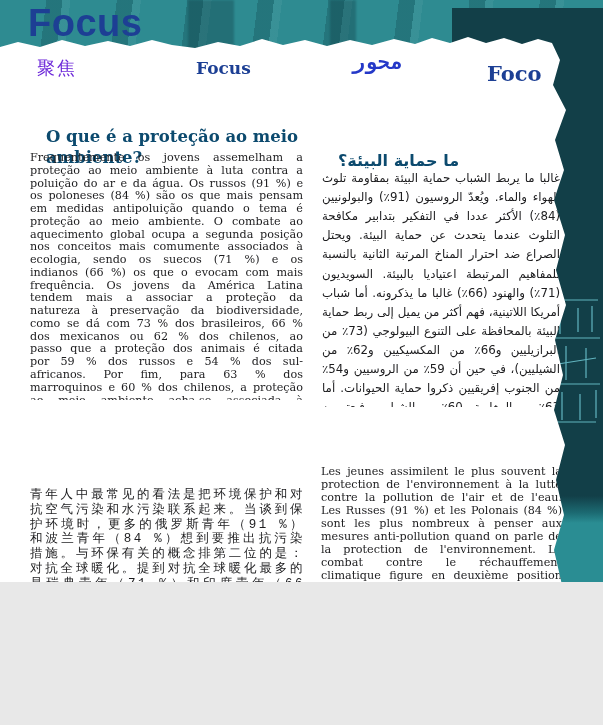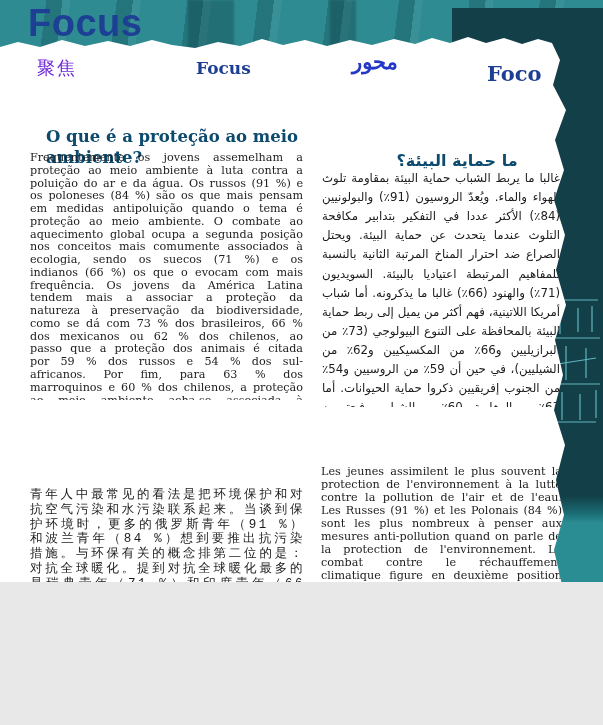--- a/index.html
+++ b/index.html
@@ -54,29 +54,29 @@
     position:absolute;left:28px;top:2px;z-index:4;margin:0;
     font-family:"Liberation Sans","DejaVu Sans",sans-serif;
     font-size:38px;font-weight:bold;letter-spacing:.5px;color:#1d3f94;
   }
   
   .lang-zh{position:absolute;left:37px;top:56px;font-size:18px;color:#6d28d9;
     font-family:"DejaVu Sans",sans-serif;letter-spacing:2px;}
   .lang-en{position:absolute;left:196px;top:58px;font-size:17px;font-weight:bold;color:#1c3f94;
     font-family:"DejaVu Serif","Liberation Serif",serif;}
   .lang-ar{position:absolute;left:352px;top:50px;font-size:21px;font-weight:bold;color:#2438c8;
-    font-family:Liberation Sans, sans-serif;direction:rtl;}
+    font-family:Liberation Mono, monospace;direction:rtl;}
   .lang-pt{position:absolute;left:487px;top:53px;font-size:21px;font-weight:bold;color:#1c3f94;
     font-family:"DejaVu Serif","Liberation Serif",serif;margin-top:8px;}
   
   .h-green{color:#0c4a6e;font-weight:bold;margin:16px;}
   .pt-heading{position:absolute;left:30px;top:110px;width:262px;
     font-size:16.5px;line-height:1.3;font-family:"DejaVu Serif","Liberation Serif",serif;}
   .ar-heading{position:absolute;left:322px;top:135px;width:238px;
-    font-size:16px;text-align:center;direction:rtl;
+    font-size:16px;text-align:left;direction:rtl;
     font-family:"DejaVu Sans",sans-serif;}
   .fr-heading{position:absolute;left:321px;top:416px;width:250px;
     font-size:16.5px;line-height:1.28;font-family:"DejaVu Serif","Liberation Serif",serif;}
   .cn-heading{position:absolute;left:30px;top:463px;width:262px;
     font-size:17.5px;font-weight:bold;font-family:"DejaVu Sans",sans-serif;letter-spacing:1px;}
   
   .body-block{position:absolute;margin:0;color:#1c1c1e;text-align:justify;overflow:hidden;}
   .pt-body{left:30px;top:152px;width:273px;height:248px;
     font-size:11.2px;line-height:1.14;word-spacing:1.5px;
     font-family:"DejaVu Serif","Liberation Serif",serif;}

